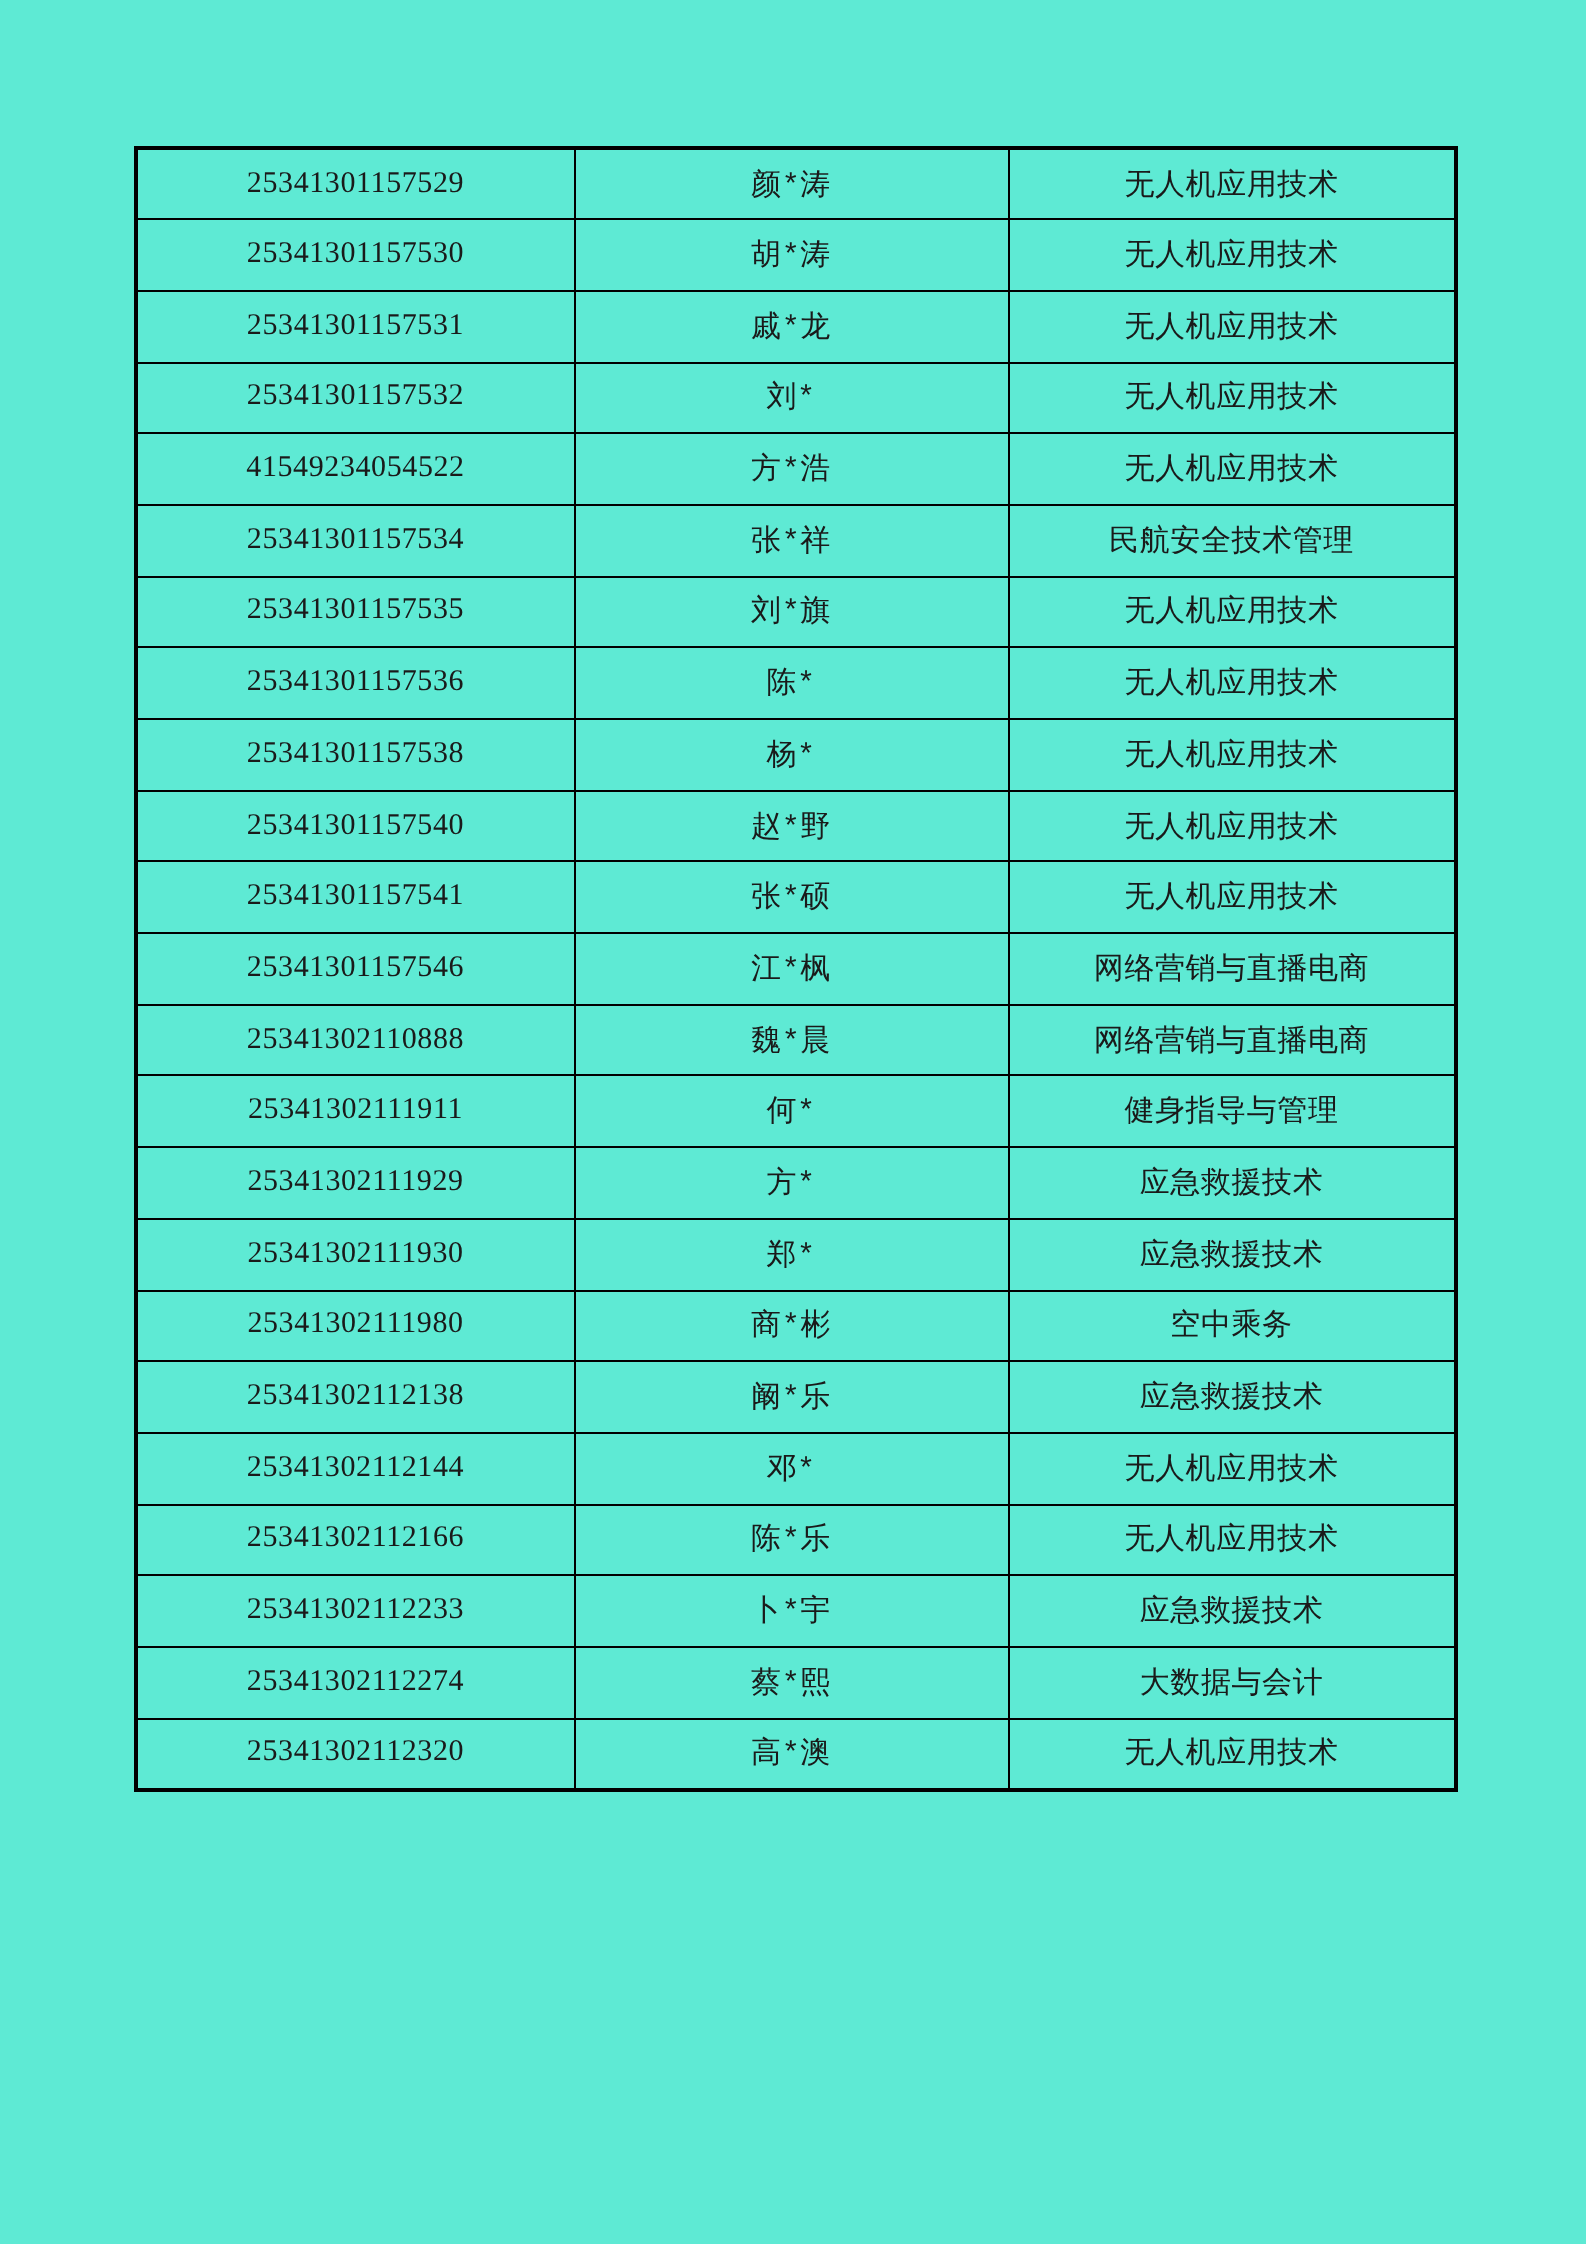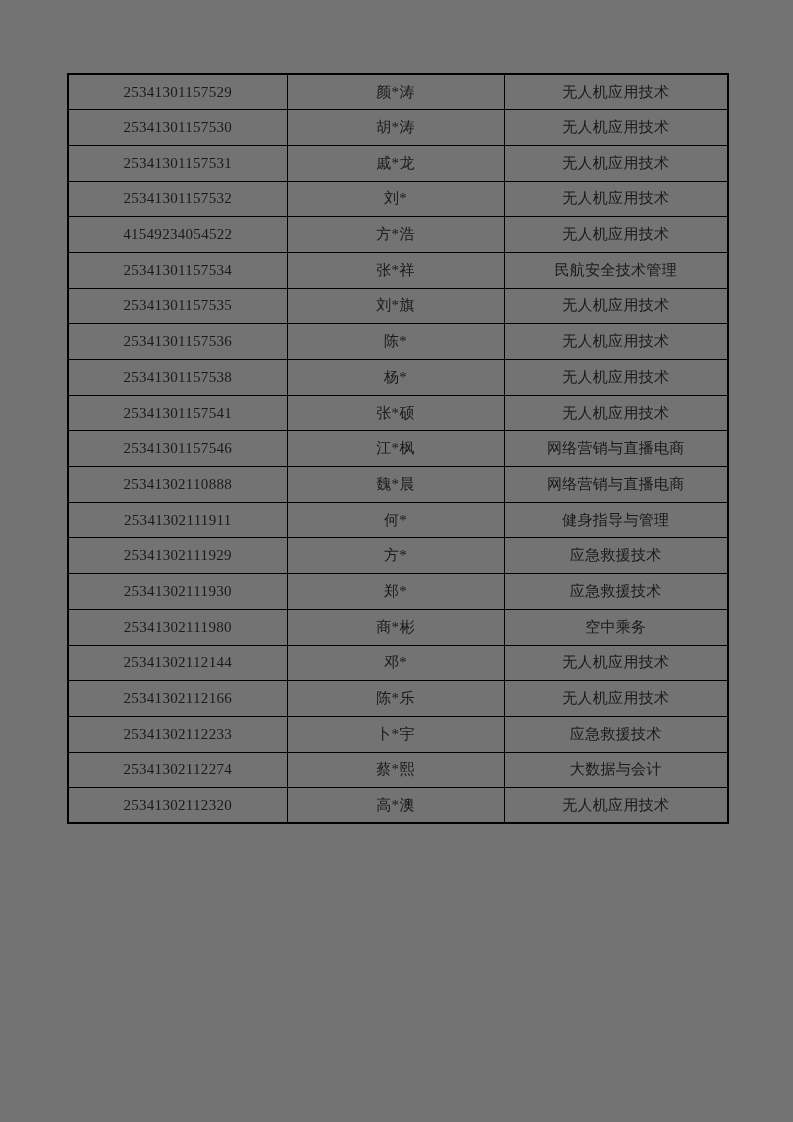--- a/index.html
+++ b/index.html
@@ -5,21 +5,21 @@
   * { box-sizing: border-box; }
   html, body {
     margin: 0;
     padding: 0;
     background: #ffffff;
   }
   .page {
     position: relative;
     width: 793px;
     height: 1122px;
-    background: #737373;
+    background: #5eead4;
     overflow: hidden;
     font-family: "Liberation Serif", "DejaVu Serif", serif;
   }
   table.roster {
     position: absolute;
     left: 67px;
     top: 73px;
     width: 660px;
     border-collapse: collapse;
     table-layout: fixed;
@@ -31,21 +31,21 @@
     padding: 0 4px;
     text-align: center;
     vertical-align: middle;
     font-size: 15px;
     color: #1a1a1a;
     letter-spacing: 0.3px;
     white-space: nowrap;
     overflow: hidden;
   }
   td.col-id    { width: 219px; }
-  td.col-name  { width: 217px; }
+  td.col-name  { width: 217px; font-family: Liberation Mono, monospace; }
   td.col-major { width: 224px; font-family: Liberation Mono, monospace; }
 </style>
 </head>
 <body>
 
 <div class="page">
   <table class="roster">
     <tbody>
         <tr>
           <td class="col-id">25341301157529</td>
@@ -86,20 +86,25 @@
           <td class="col-id">25341301157536</td>
           <td class="col-name">陈*</td>
           <td class="col-major">无人机应用技术</td>
         </tr>
         <tr>
           <td class="col-id">25341301157538</td>
           <td class="col-name">杨*</td>
           <td class="col-major">无人机应用技术</td>
         </tr>
         <tr>
+          <td class="col-id">25341301157540</td>
+          <td class="col-name">赵*野</td>
+          <td class="col-major">无人机应用技术</td>
+        </tr>
+        <tr>
           <td class="col-id">25341301157541</td>
           <td class="col-name">张*硕</td>
           <td class="col-major">无人机应用技术</td>
         </tr>
         <tr>
           <td class="col-id">25341301157546</td>
           <td class="col-name">江*枫</td>
           <td class="col-major">网络营销与直播电商</td>
         </tr>
         <tr>
@@ -121,20 +126,25 @@
           <td class="col-id">25341302111930</td>
           <td class="col-name">郑*</td>
           <td class="col-major">应急救援技术</td>
         </tr>
         <tr>
           <td class="col-id">25341302111980</td>
           <td class="col-name">商*彬</td>
           <td class="col-major">空中乘务</td>
         </tr>
         <tr>
+          <td class="col-id">25341302112138</td>
+          <td class="col-name">阚*乐</td>
+          <td class="col-major">应急救援技术</td>
+        </tr>
+        <tr>
           <td class="col-id">25341302112144</td>
           <td class="col-name">邓*</td>
           <td class="col-major">无人机应用技术</td>
         </tr>
         <tr>
           <td class="col-id">25341302112166</td>
           <td class="col-name">陈*乐</td>
           <td class="col-major">无人机应用技术</td>
         </tr>
         <tr>

